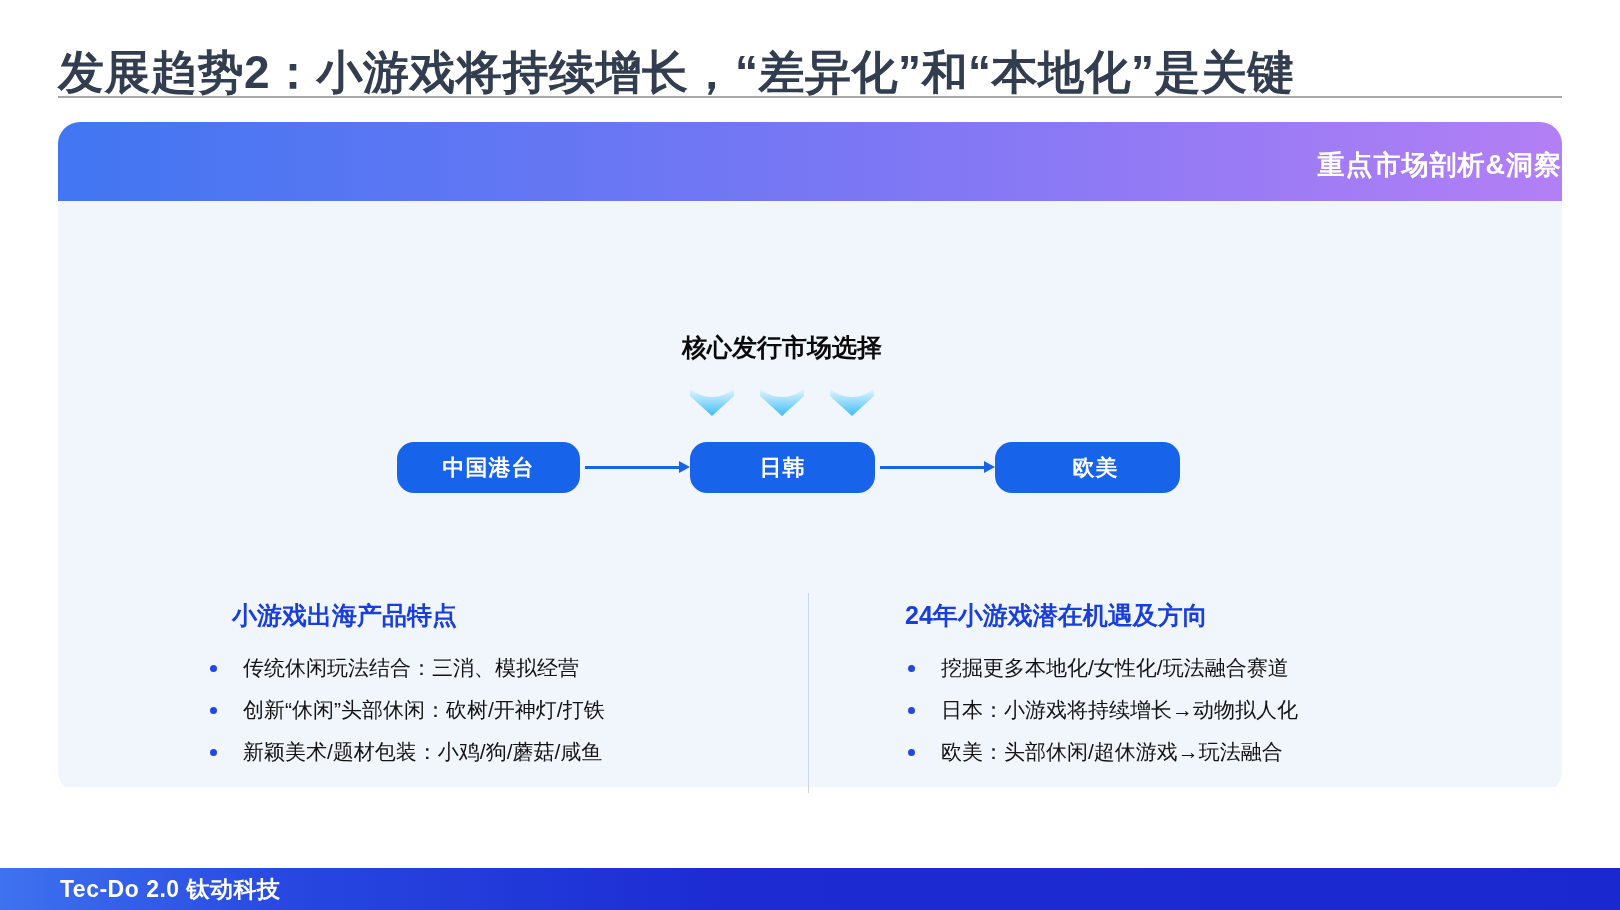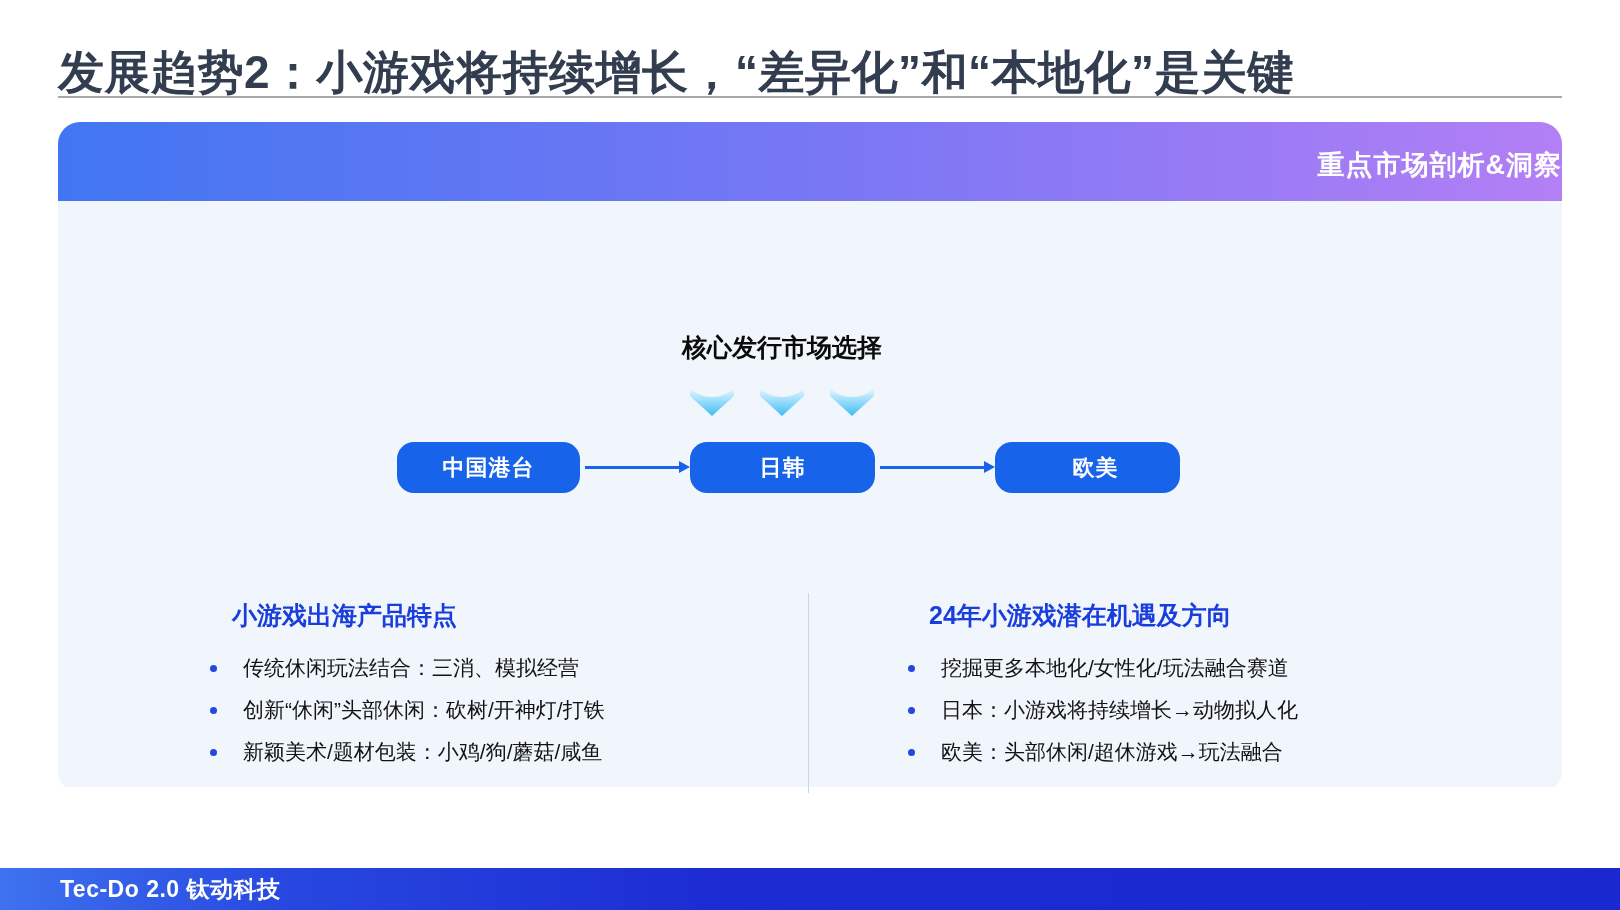--- a/index.html
+++ b/index.html
@@ -115,21 +115,21 @@
     background: #C9D6EE;
   }
   .col-heading {
     position: absolute;
     font-size: 25px;
     font-weight: bold;
     color: #1A3EDB;
     white-space: nowrap;
   }
   .col-heading.left { left: 147px; top: 398px; margin-left: 27px; }
-  .col-heading.right { left: 847px; top: 398px; margin-left: 24px; }
+  .col-heading.right { left: 847px; top: 398px; }
 
   .bullet-list {
     position: absolute;
     top: 446px;
   }
   .bullet-list.left { left: 152px; }
   .bullet-list.right { left: 850px; }
   .bullet-row {
     display: flex;
     align-items: center;

